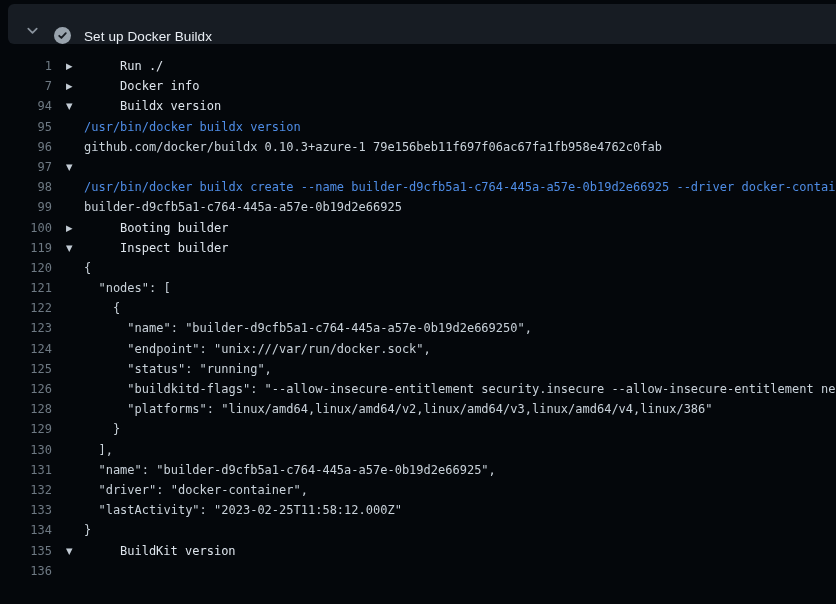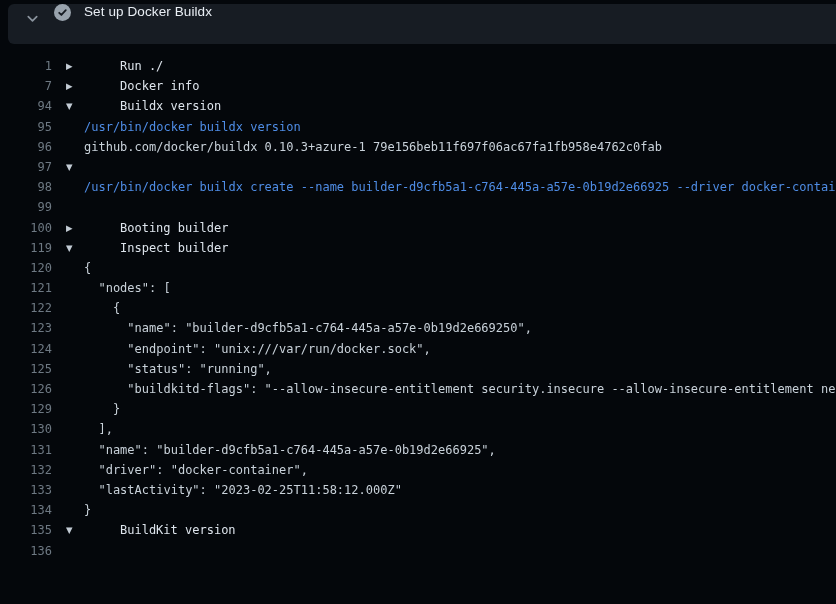--- a/index.html
+++ b/index.html
@@ -21,21 +21,21 @@
     background: var(--page-bg);
     overflow: hidden;
     font-family: "DejaVu Sans Mono", monospace;
   }
   .step-header {
     margin: 4px 0 0 8px;
     height: 40px;
     background: var(--header-bg);
     border-radius: 6px 0 0 6px;
     display: flex;
-    align-items: flex-start;
+    align-items: flex-end;
     padding-left: 10px;
     cursor: pointer;
   }
   .chevron-wrap {
     width: 28px; height: 28px;
     display: flex; align-items: center; justify-content: center;
   }
   .status-circle {
     width: 17px; height: 17px;
     border-radius: 50%;
@@ -105,30 +105,31 @@
 </div>
 
 <div class="log">
     <div class="row group-collapsed"><span class="num">1</span><span class="marker">▶</span><span class="text">Run ./</span></div>
     <div class="row group-collapsed"><span class="num">7</span><span class="marker">▶</span><span class="text">Docker info</span></div>
     <div class="row group-expanded"><span class="num">94</span><span class="marker">▼</span><span class="text">Buildx version</span></div>
     <div class="row command"><span class="num">95</span><span class="marker"></span><span class="text">/usr/bin/docker buildx version</span></div>
     <div class="row output"><span class="num">96</span><span class="marker"></span><span class="text">github.com/docker/buildx 0.10.3+azure-1 79e156beb11f697f06ac67fa1fb958e4762c0fab</span></div>
     <div class="row group-expanded"><span class="num">97</span><span class="marker">▼</span></div>
     <div class="row command"><span class="num">98</span><span class="marker"></span><span class="text">/usr/bin/docker buildx create --name builder-d9cfb5a1-c764-445a-a57e-0b19d2e66925 --driver docker-container</span></div>
-    <div class="row output"><span class="num">99</span><span class="marker"></span></div>
+    <div class="row output"><span class="num">99</span><span class="marker"></span><span class="text">builder-d9cfb5a1-c764-445a-a57e-0b19d2e66925</span></div>
     <div class="row group-collapsed"><span class="num">100</span><span class="marker">▶</span><span class="text">Booting builder</span></div>
     <div class="row group-expanded"><span class="num">119</span><span class="marker">▼</span><span class="text">Inspect builder</span></div>
     <div class="row output"><span class="num">120</span><span class="marker"></span><span class="text">{</span></div>
     <div class="row output"><span class="num">121</span><span class="marker"></span><span class="text">  "nodes": [</span></div>
     <div class="row output"><span class="num">122</span><span class="marker"></span><span class="text">    {</span></div>
     <div class="row output"><span class="num">123</span><span class="marker"></span><span class="text">      "name": "builder-d9cfb5a1-c764-445a-a57e-0b19d2e669250",</span></div>
     <div class="row output"><span class="num">124</span><span class="marker"></span><span class="text">      "endpoint": "unix:///var/run/docker.sock",</span></div>
     <div class="row output"><span class="num">125</span><span class="marker"></span><span class="text">      "status": "running",</span></div>
     <div class="row output"><span class="num">126</span><span class="marker"></span><span class="text">      "buildkitd-flags": "--allow-insecure-entitlement security.insecure --allow-insecure-entitlement networ</span></div>
+    <div class="row output"><span class="num">128</span><span class="marker"></span><span class="text">      "platforms": "linux/amd64,linux/amd64/v2,linux/amd64/v3,linux/amd64/v4,linux/386"</span></div>
     <div class="row output"><span class="num">129</span><span class="marker"></span><span class="text">    }</span></div>
     <div class="row output"><span class="num">130</span><span class="marker"></span><span class="text">  ],</span></div>
     <div class="row output"><span class="num">131</span><span class="marker"></span><span class="text">  "name": "builder-d9cfb5a1-c764-445a-a57e-0b19d2e66925",</span></div>
     <div class="row output"><span class="num">132</span><span class="marker"></span><span class="text">  "driver": "docker-container",</span></div>
     <div class="row output"><span class="num">133</span><span class="marker"></span><span class="text">  "lastActivity": "2023-02-25T11:58:12.000Z"</span></div>
     <div class="row output"><span class="num">134</span><span class="marker"></span><span class="text">}</span></div>
     <div class="row group-expanded"><span class="num">135</span><span class="marker">▼</span><span class="text">BuildKit version</span></div>
     <div class="row output"><span class="num">136</span><span class="marker"></span></div>
   </div>
 

